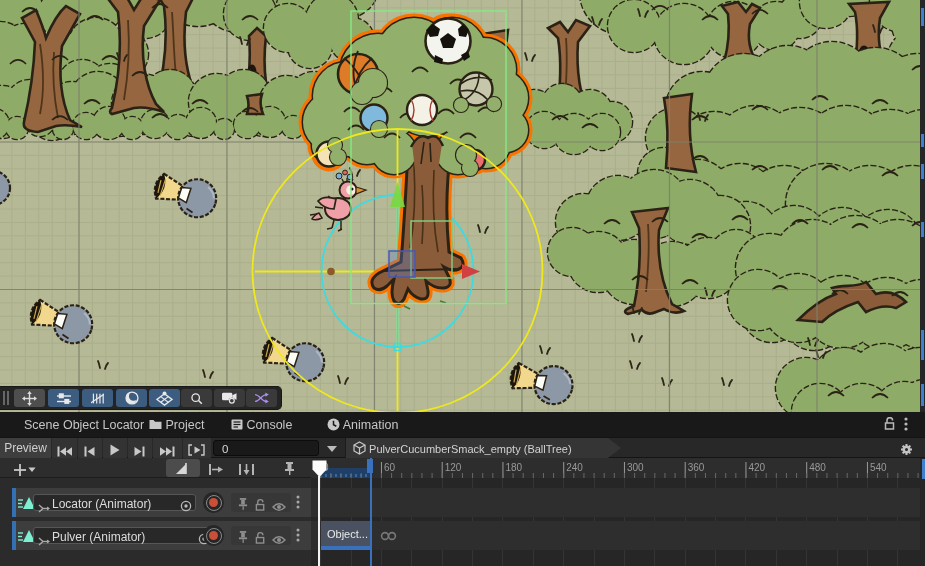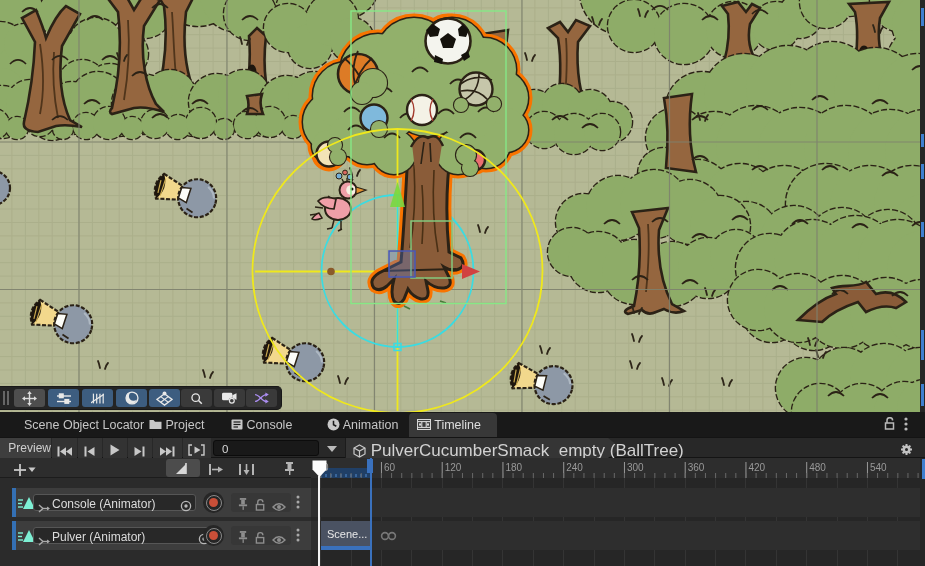--- a/index.html
+++ b/index.html
@@ -932,44 +932,33 @@
         <g stroke="#1a1a1a" stroke-width="1.2">
           <line x1="2.5" y1="3" x2="9.5" y2="3"></line>
           <line x1="2.5" y1="5.5" x2="9.5" y2="5.5"></line>
           <line x1="2.5" y1="8" x2="7" y2="8"></line>
         </g>
       </svg> Console</span>
  <span style="position:absolute;left:327px;top:6px"><svg width="13" height="13" viewBox="0 0 12 12" style="vertical-align:-2px">
         <circle cx="6" cy="6" r="5.5" fill="#c8c8c8"></circle>
         <path d="M6,2.6 V6.2 L8.6,7.6" stroke="#1a1a1a" stroke-width="1.4" fill="none"></path>
       </svg> Animation</span>
- <div style="position:absolute;left:409px;top:1px;width:88px;height:24px;background:#383838;border-radius:4px 4px 0 0;color:#dedede">
-      <span style="position:absolute;left:8px;top:5px"><svg width="14" height="11" viewBox="0 0 14 11" style="vertical-align:-1px">
-          <rect x="0.5" y="0.5" width="13" height="10" fill="none" stroke="#d8d8d8" stroke-width="1.1"></rect>
-          <line x1="4.8" y1="2.8" x2="4.8" y2="8.2" stroke="#d8d8d8" stroke-width="1.1"></line>
-          <line x1="9.2" y1="2.8" x2="9.2" y2="8.2" stroke="#d8d8d8" stroke-width="1.1"></line>
-          <line x1="0.5" y1="2.6" x2="13.5" y2="2.6" stroke="#d8d8d8" stroke-width="1.1"></line>
-          <line x1="0.5" y1="8.4" x2="13.5" y2="8.4" stroke="#d8d8d8" stroke-width="1.1"></line>
-          <rect x="2" y="4.4" width="2" height="2.2" fill="#d8d8d8"></rect>
-          <rect x="10" y="4.4" width="2" height="2.2" fill="#d8d8d8"></rect>
-        </svg> Timeline</span>
-    </div>
  <span style="position:absolute;left:884px;top:5px"><svg width="12" height="13" viewBox="0 0 12 13">
         <rect x="1.5" y="6" width="8" height="6" fill="none" stroke="#b8b8b8" stroke-width="1.5"></rect>
         <path d="M3,6 V3.5 a2.8,2.8 0 0 1 5.6,0" fill="none" stroke="#b8b8b8" stroke-width="1.5"></path>
       </svg></span>
  <span style="position:absolute;left:904px;top:5px"><svg width="4" height="14" viewBox="0 0 4 14">
         <circle cx="2" cy="2" r="1.6" fill="#b8b8b8"></circle>
         <circle cx="2" cy="7" r="1.6" fill="#b8b8b8"></circle>
         <circle cx="2" cy="12" r="1.6" fill="#b8b8b8"></circle>
       </svg></span>
 </div>
 
 <div style="position:absolute;left:0;top:437px;width:925px;height:21px;background:#282828;border-top:1px solid #141414;border-bottom:1px solid #141414;box-sizing:border-box">
- <div style="position:absolute;left:0px;top:0px;width:51px;height:21px;background:#3e3e3e;color:#cecece;font-size:12px;text-align:right;line-height:20px">Preview</div>
+ <div style="position:absolute;left:0px;top:0px;width:51px;height:21px;background:#3e3e3e;color:#cecece;font-size:12px;text-align:center;line-height:20px">Preview</div>
  <div style="position:absolute;left:52px;top:0px;width:25px;height:21px;background:#333"></div>
  <div style="position:absolute;left:78px;top:0px;width:24px;height:21px;background:#333"></div>
  <div style="position:absolute;left:103px;top:0px;width:24px;height:21px;background:#333"></div>
  <div style="position:absolute;left:128px;top:0px;width:24px;height:21px;background:#333"></div>
  <div style="position:absolute;left:153px;top:0px;width:29px;height:21px;background:#333"></div>
  <div style="position:absolute;left:183px;top:0px;width:28px;height:21px;background:#333"></div>
  <span style="position:absolute;left:57px;top:5px"><svg width="15" height="11" viewBox="0 0 15 11">
         <rect x="0.5" y="0.5" width="2" height="10" fill="#c8c8c8"></rect>
         <path d="M9,5.5 L15,1.2 V9.8Z M3,5.5 L9,1.2 V9.8Z" fill="#c8c8c8"></path>
       </svg></span>
@@ -992,21 +981,21 @@
         <g fill="none" stroke="#c8c8c8" stroke-width="1.4">
           <path d="M4,1 H1 V11 H4 M13,1 H16 V11 H13"></path>
         </g>
         <path d="M6.5,2.5 L12.5,6 L6.5,9.5Z" fill="#c8c8c8"></path>
       </svg></span>
  <div style="position:absolute;left:213px;top:2px;width:106px;height:16px;background:#191919;border:1px solid #0c0c0c;border-radius:3px;color:#d8d8d8;font-size:11.5px;line-height:16px;padding-left:8px;box-sizing:border-box">0</div>
  <span style="position:absolute;left:327px;top:8px;width:0;height:0;border-left:5px solid transparent;border-right:5px solid transparent;border-top:6px solid #bbb"></span>
  <div style="position:absolute;left:345px;top:0px;width:1px;height:21px;background:#1c1c1c"></div>
  <div style="position:absolute;left:346px;top:0px;width:262px;height:21px;background:#353535"></div>
  <div style="position:absolute;left:608px;top:0px;width:0;height:0;border-top:10.5px solid transparent;border-bottom:10.5px solid transparent;border-left:13px solid #353535"></div>
- <span style="position:absolute;left:353px;top:3px;color:#d2d2d2;font-size:17px"><svg width="13" height="14" viewBox="0 0 13 14" style="vertical-align:-2px">
+ <span style="position:absolute;left:353px;top:3px;color:#d2d2d2;font-size:11px"><svg width="13" height="14" viewBox="0 0 13 14" style="vertical-align:-2px">
         <g fill="none" stroke="#c8c8c8" stroke-width="1.2">
           <path d="M6.5,1 L12,4 V10 L6.5,13 L1,10 V4Z"></path>
           <path d="M1,4 L6.5,7 L12,4 M6.5,7 V13"></path>
         </g>
       </svg> PulverCucumberSmack_empty (BallTree)</span>
  <span style="position:absolute;left:900px;top:4px"><svg width="13" height="13" viewBox="0 0 13 13">
         <g fill="#c2c2c2">
           <circle cx="6.5" cy="6.5" r="4"></circle>
           <g stroke="#c2c2c2" stroke-width="2">
             <line x1="6.5" y1="1" x2="6.5" y2="3"></line>
@@ -1174,21 +1163,21 @@
       <div style="position:absolute;left:434.4px;top:0;width:1px;height:88px;background:#343434"></div>
       <div style="position:absolute;left:464.8px;top:0;width:1px;height:88px;background:#343434"></div>
       <div style="position:absolute;left:495.2px;top:0;width:1px;height:88px;background:#343434"></div>
       <div style="position:absolute;left:525.6px;top:0;width:1px;height:88px;background:#343434"></div>
       <div style="position:absolute;left:556.0px;top:0;width:1px;height:88px;background:#343434"></div>
       <div style="position:absolute;left:586.3px;top:0;width:1px;height:88px;background:#343434"></div>
   <div style="position:absolute;left:0px;top:10px;width:609px;height:29px;background:#2e2e2e"></div>
   <div style="position:absolute;left:0px;top:43px;width:609px;height:29px;background:#2e2e2e"></div>
   <div style="position:absolute;left:9.5px;top:43px;width:49px;height:29px;background:#4a5262"></div>
   <div style="position:absolute;left:9.5px;top:68px;width:49px;height:4px;background:#3a71bd"></div>
-  <span style="position:absolute;left:16px;top:50px;color:#e8e8e8;font-size:11px">Scene...</span>
+  <span style="position:absolute;left:16px;top:50px;color:#e8e8e8;font-size:11px">Object...</span>
   <svg width="22" height="10" style="position:absolute;left:69px;top:53px">
         <circle cx="5" cy="5" r="3.4" fill="none" stroke="#787878" stroke-width="1.6"></circle>
         <circle cx="12" cy="5" r="3.4" fill="none" stroke="#787878" stroke-width="1.6"></circle>
       </svg>
  </div>
 
  <div style="position:absolute;left:12px;top:10px;width:299px;height:29px;background:#3d3d3d">
   <div style="position:absolute;left:0;top:0;width:3.5px;height:29px;background:#3470b4"></div>
   <span style="position:absolute;left:6px;top:8px"><svg width="17" height="14" viewBox="0 0 17 14">
           <g stroke="#7df0d4" stroke-width="1.4">
@@ -1199,21 +1188,21 @@
           <path d="M11,1 L17,13 H5Z" fill="#7df0d4"></path>
         </svg></span>
   <div style="position:absolute;left:21px;top:6px;width:163px;height:17px;background:#282828;border:1px solid #565656;border-radius:3px;box-sizing:border-box">
     <span style="position:absolute;left:4px;top:4px"><svg width="13" height="9" viewBox="0 0 13 9">
             <g stroke="#aaa" stroke-width="1.4" fill="none">
               <path d="M1,1 L5,4.5 L1,8"></path>
               <line x1="5" y1="4.5" x2="11" y2="4.5"></line>
               <path d="M9,2.5 L12,4.5 L9,6.5" fill="#aaa" stroke="none"></path>
             </g>
           </svg></span>
-    <span style="position:absolute;left:18px;top:1.5px;color:#dcdcdc;font-size:12px">Console (Animator)</span>
+    <span style="position:absolute;left:18px;top:1.5px;color:#dcdcdc;font-size:12px">Locator (Animator)</span>
     <span style="position:absolute;right:3px;top:2.5px"><svg width="12" height="12" viewBox="0 0 12 12">
             <circle cx="6" cy="6" r="4.6" fill="none" stroke="#b8b8b8" stroke-width="1.3"></circle>
             <circle cx="6" cy="6" r="1.7" fill="#b8b8b8"></circle>
           </svg></span>
   </div>
   <circle-rec style="position:absolute;left:191px;top:4px;width:21px;height:21px;background:#262626;border-radius:50%;display:block"></circle-rec>
   <div style="position:absolute;left:193.5px;top:6.5px;width:16px;height:16px;border:1.5px solid #8a8a8a;border-radius:50%;box-sizing:border-box"></div>
   <div style="position:absolute;left:197px;top:10px;width:9px;height:9px;background:#c94f38;border-radius:50%"></div>
   <div style="position:absolute;left:219px;top:5px;width:60px;height:19px;background:#373737;border-radius:3px">
     <span style="position:absolute;left:7px;top:3px"><svg width="10" height="13" viewBox="0 0 11 14">

